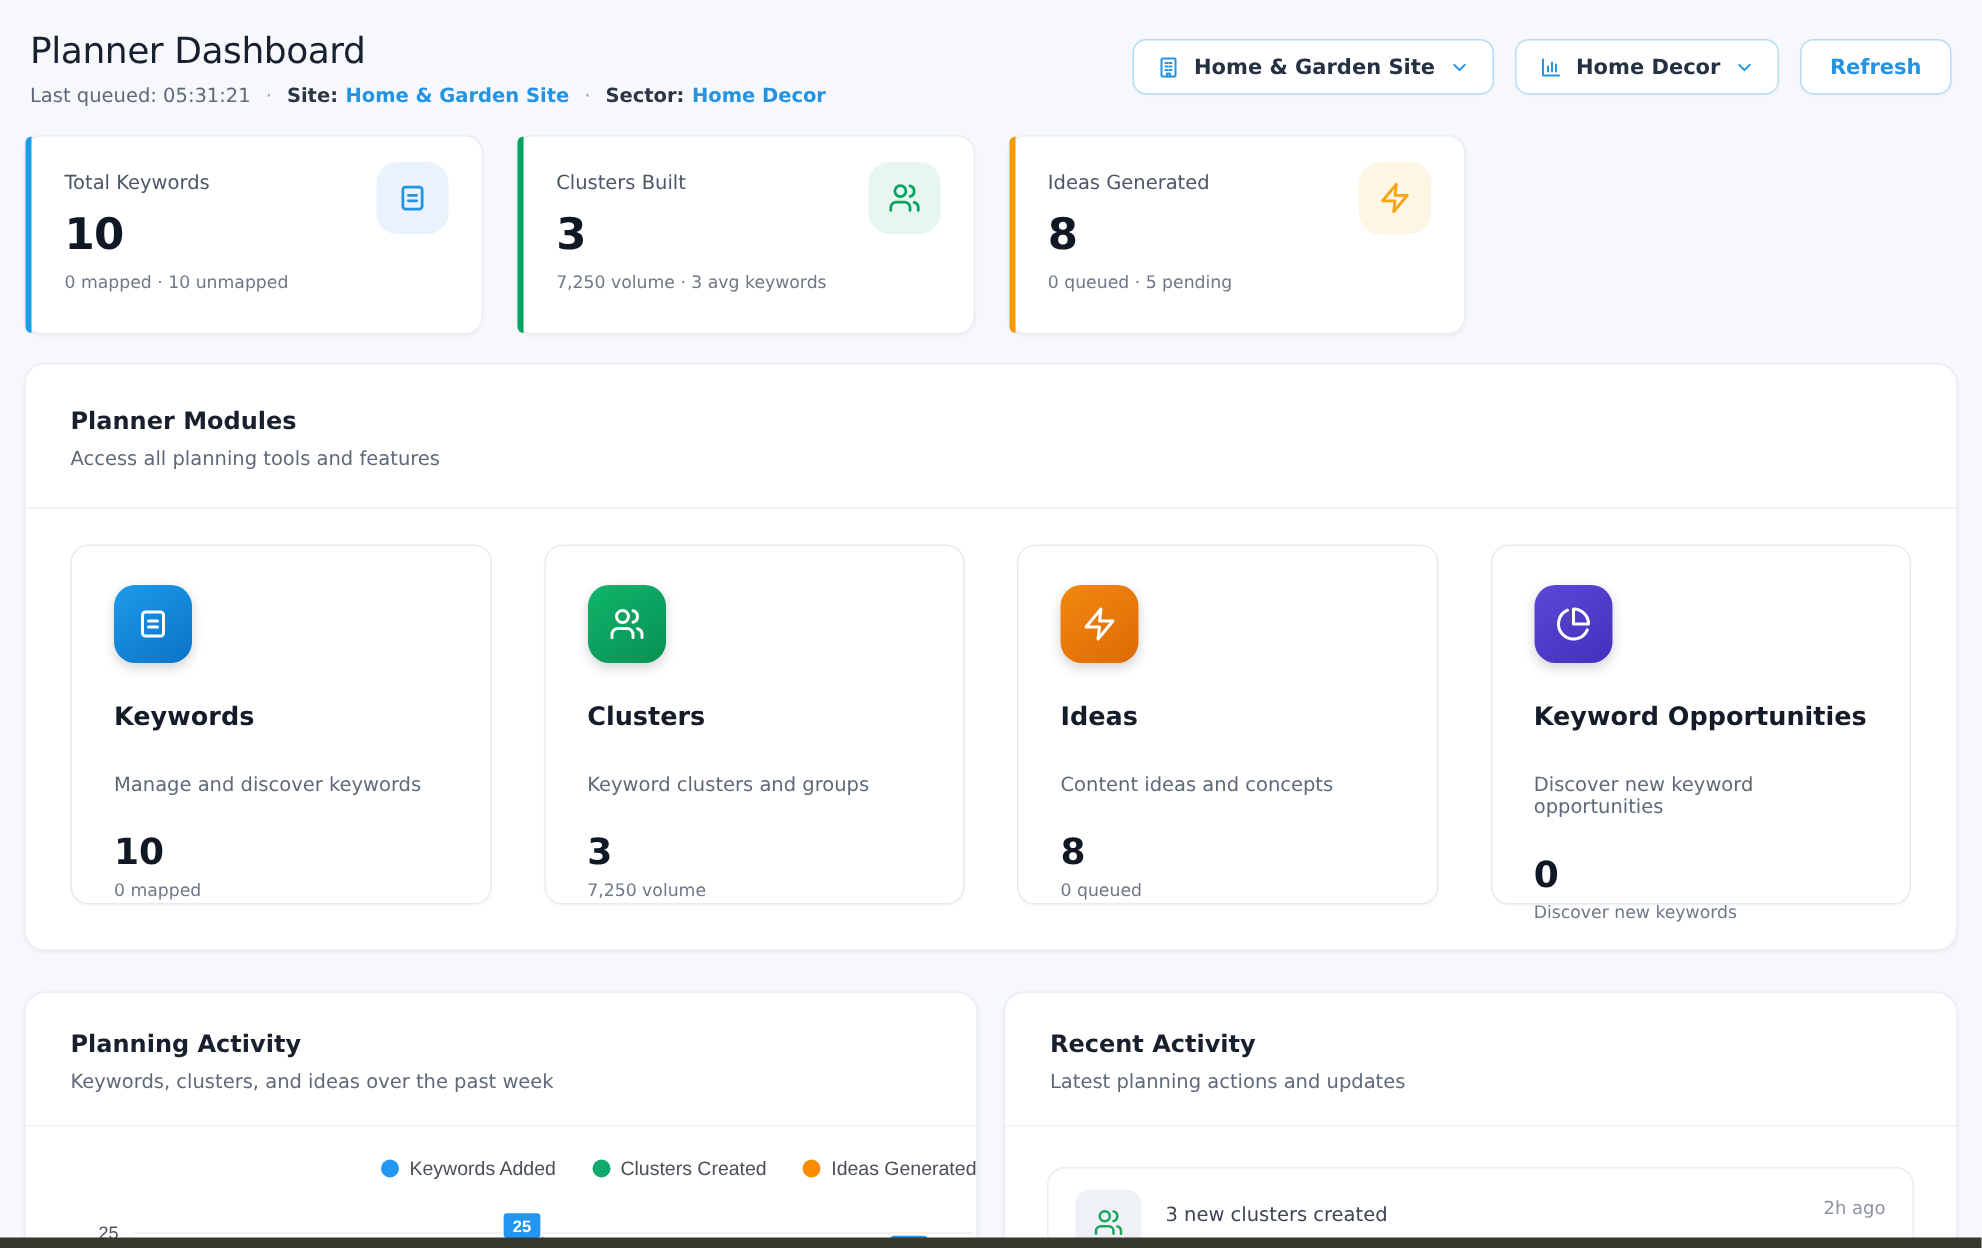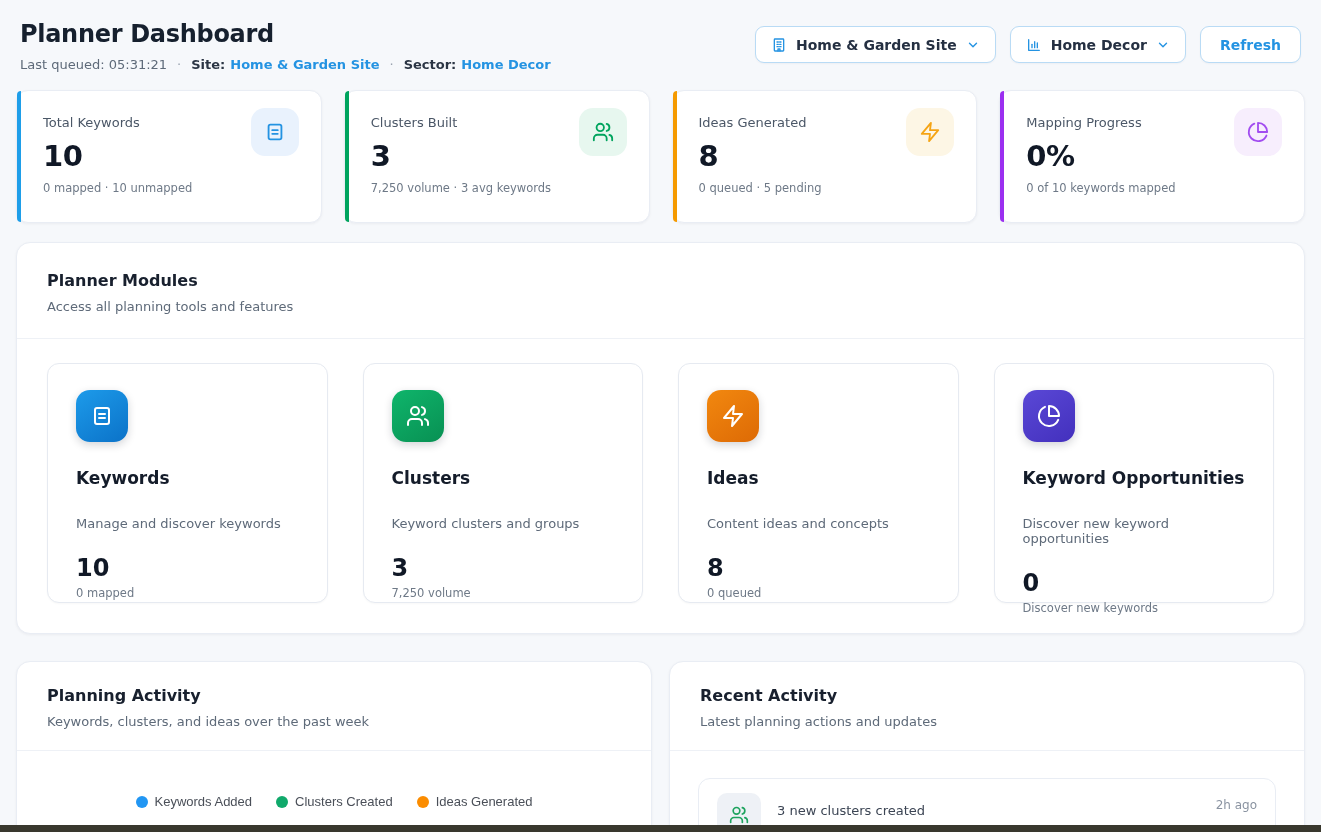--- a/index.html
+++ b/index.html
@@ -5,21 +5,21 @@
   * { margin:0; padding:0; box-sizing:border-box; }
   html,body { width:1321px; height:832px; overflow:hidden; }
   body {
     font-family:"DejaVu Sans","Liberation Sans",sans-serif;
     background:#f6f8fb; color:#18202e; position:relative;
   }
   .page { padding:20px 16px 0 16px; }
 
   
   .header-row { display:flex; justify-content:space-between; align-items:flex-start; padding:0 4px; }
-  .page-title { font-size:24px; font-weight:700; letter-spacing:-0.3px; color:#16202e; }
+  .page-title { font-size:24px; font-weight:400; letter-spacing:-0.3px; color:#16202e; }
   .meta-row { margin-top:9px; font-size:13px; color:#5e6a79; display:flex; align-items:center; }
   .meta-sep { margin:0 10px; color:#9aa3b0; }
   .meta-label { font-weight:700; color:#2b3544; margin-right:5px; }
   .meta-link { color:#2493e2; font-weight:600; cursor:pointer; }
   .header-actions { display:flex; gap:14px; margin-top:6px; }
   .hbtn {
     display:flex; align-items:center; gap:9px; height:37px; padding:0 15px;
     background:#fff; border:1px solid #b9dbf5; border-radius:9px;
     font-family:inherit; font-size:14px; font-weight:700; color:#253042;
     box-shadow:0 1px 2px rgba(16,24,40,.04); cursor:pointer;
@@ -62,21 +62,21 @@
   .module-desc { margin-top:28px; font-size:13px; color:#5e6a79; }
   .module-value { margin-top:23px; font-size:24px; font-weight:800; color:#101826; }
   .module-caption { margin-top:4px; font-size:11.5px; color:#6e7987; }
 
   
   .bottom-grid { display:grid; grid-template-columns:1fr 1fr; gap:17px; margin-top:27px; }
   .bottom-card { background:#fff; border:1px solid #e9edf4; border-radius:14px; box-shadow:0 1px 3px rgba(16,24,40,.05); height:300px; overflow:hidden; }
   .bc-head { padding:24px 30px 0 30px; }
   .bc-divider { border:none; border-top:1px solid #eef1f6; margin-top:21px; }
 
-  .legend-row { display:flex; justify-content:center; gap:24px; margin-top:43px; font-family:"Liberation Sans",sans-serif; }
+  .legend-row { display:flex; justify-content:flex-end; gap:24px; margin-top:20px; font-family:"Liberation Sans",sans-serif; }
   .legend-item { display:flex; align-items:center; gap:7px; font-size:13px; color:#4a4f58; cursor:pointer; }
   .legend-dot { width:12px; height:12px; border-radius:50%; }
 
   .chart-wrap { margin-top:10px; position:relative; height:60px; }
   .chart-wrap svg { display:block; }
   .chart-tick { font-family:"Liberation Sans",sans-serif; font-size:12px; fill:#4b5563; }
   .chart-badge-text { font-family:"Liberation Sans",sans-serif; font-size:11px; font-weight:bold; fill:#fff; }
 
   .activity-list { padding:27px 28px 0 28px; }
   .activity-item { display:flex; align-items:flex-start; gap:16px; border:1px solid #e9edf4; border-radius:12px; padding:14px 18px; background:#fff; }
@@ -178,31 +178,20 @@
       <div class="stat-label">Ideas Generated</div>
       <div class="stat-value">8</div>
       <div class="stat-sub">0 queued · 5 pending</div>
       <div class="stat-icon" style="background:#fdf6e5;color:#f5a414">
         <svg width="22" height="22" viewBox="0 0 24 24" fill="none" stroke="currentColor" stroke-width="2" stroke-linecap="round" stroke-linejoin="round">
             <polygon points="13 2 3 14 12 14 11 22 21 10 12 10 13 2"></polygon>
           </svg>
       </div>
     </div>
 
-    <div class="stat-card" style="--accent:#9b2ff0">
-      <div class="stat-label">Mapping Progress</div>
-      <div class="stat-value">0%</div>
-      <div class="stat-sub">0 of 10 keywords mapped</div>
-      <div class="stat-icon" style="background:#f7eefd;color:#a24df0">
-        <svg width="22" height="22" viewBox="0 0 24 24" fill="none" stroke="currentColor" stroke-width="2" stroke-linecap="round" stroke-linejoin="round">
-            <path d="M21.21 15.89A10 10 0 1 1 8 2.83"></path>
-            <path d="M22 12A10 10 0 0 0 12 2v10z"></path>
-          </svg>
-      </div>
-    </div>
   </div>
 
   <div class="panel">
     <div class="panel-title">Planner Modules</div>
     <div class="panel-sub">Access all planning tools and features</div>
     <hr class="panel-divider">
     <div class="modules-grid">
 
       <div class="module-card">
         <div class="module-icon mi-blue">

